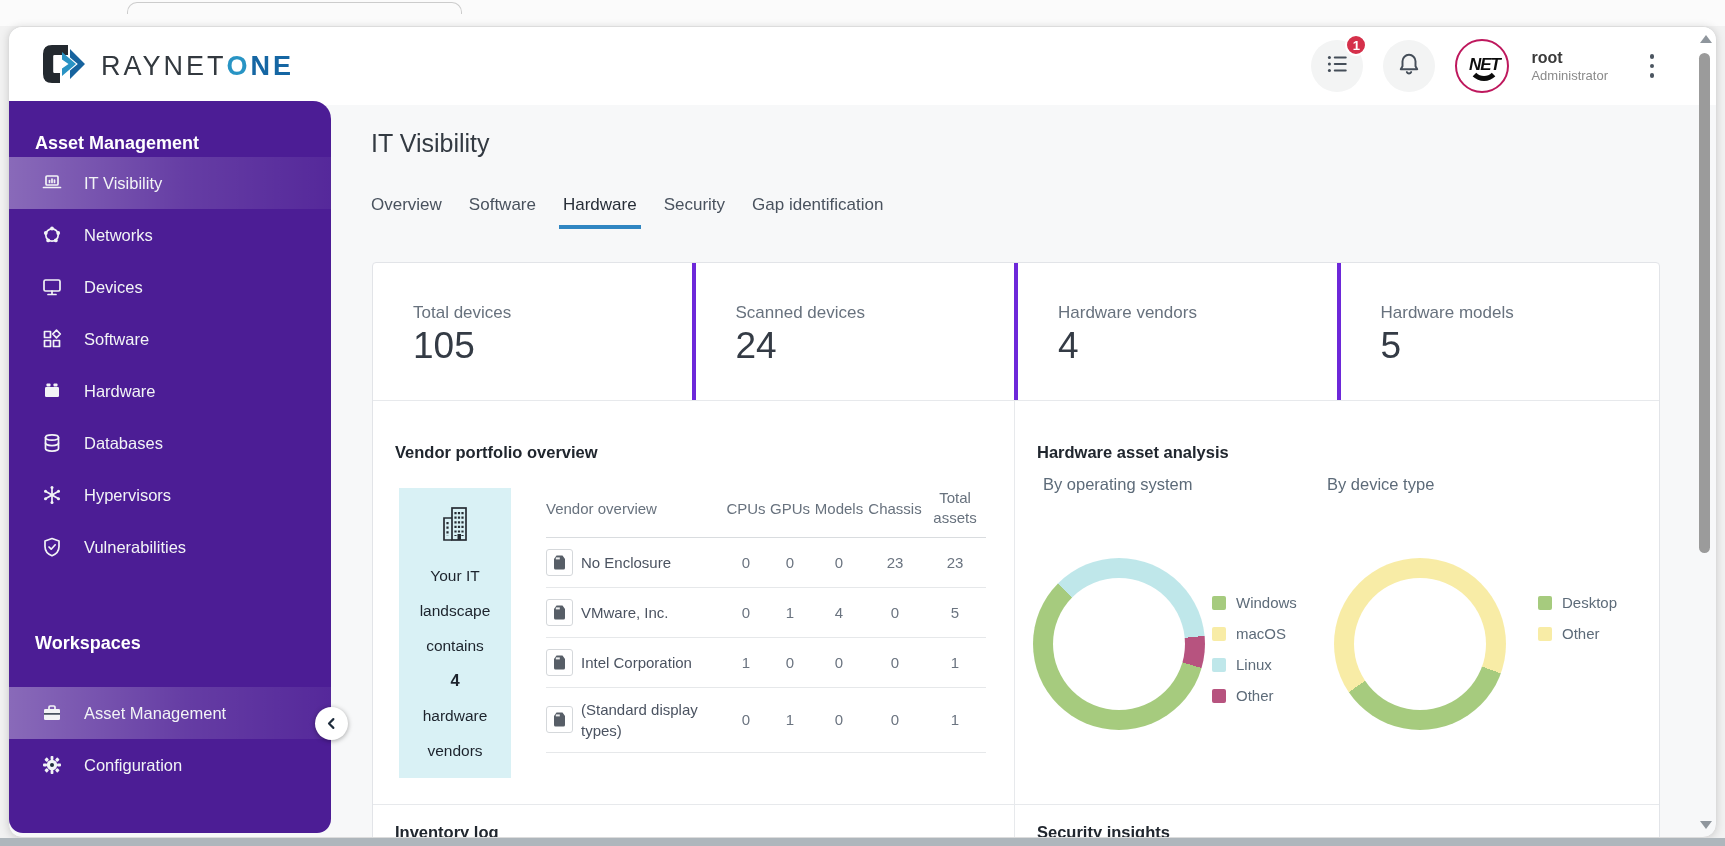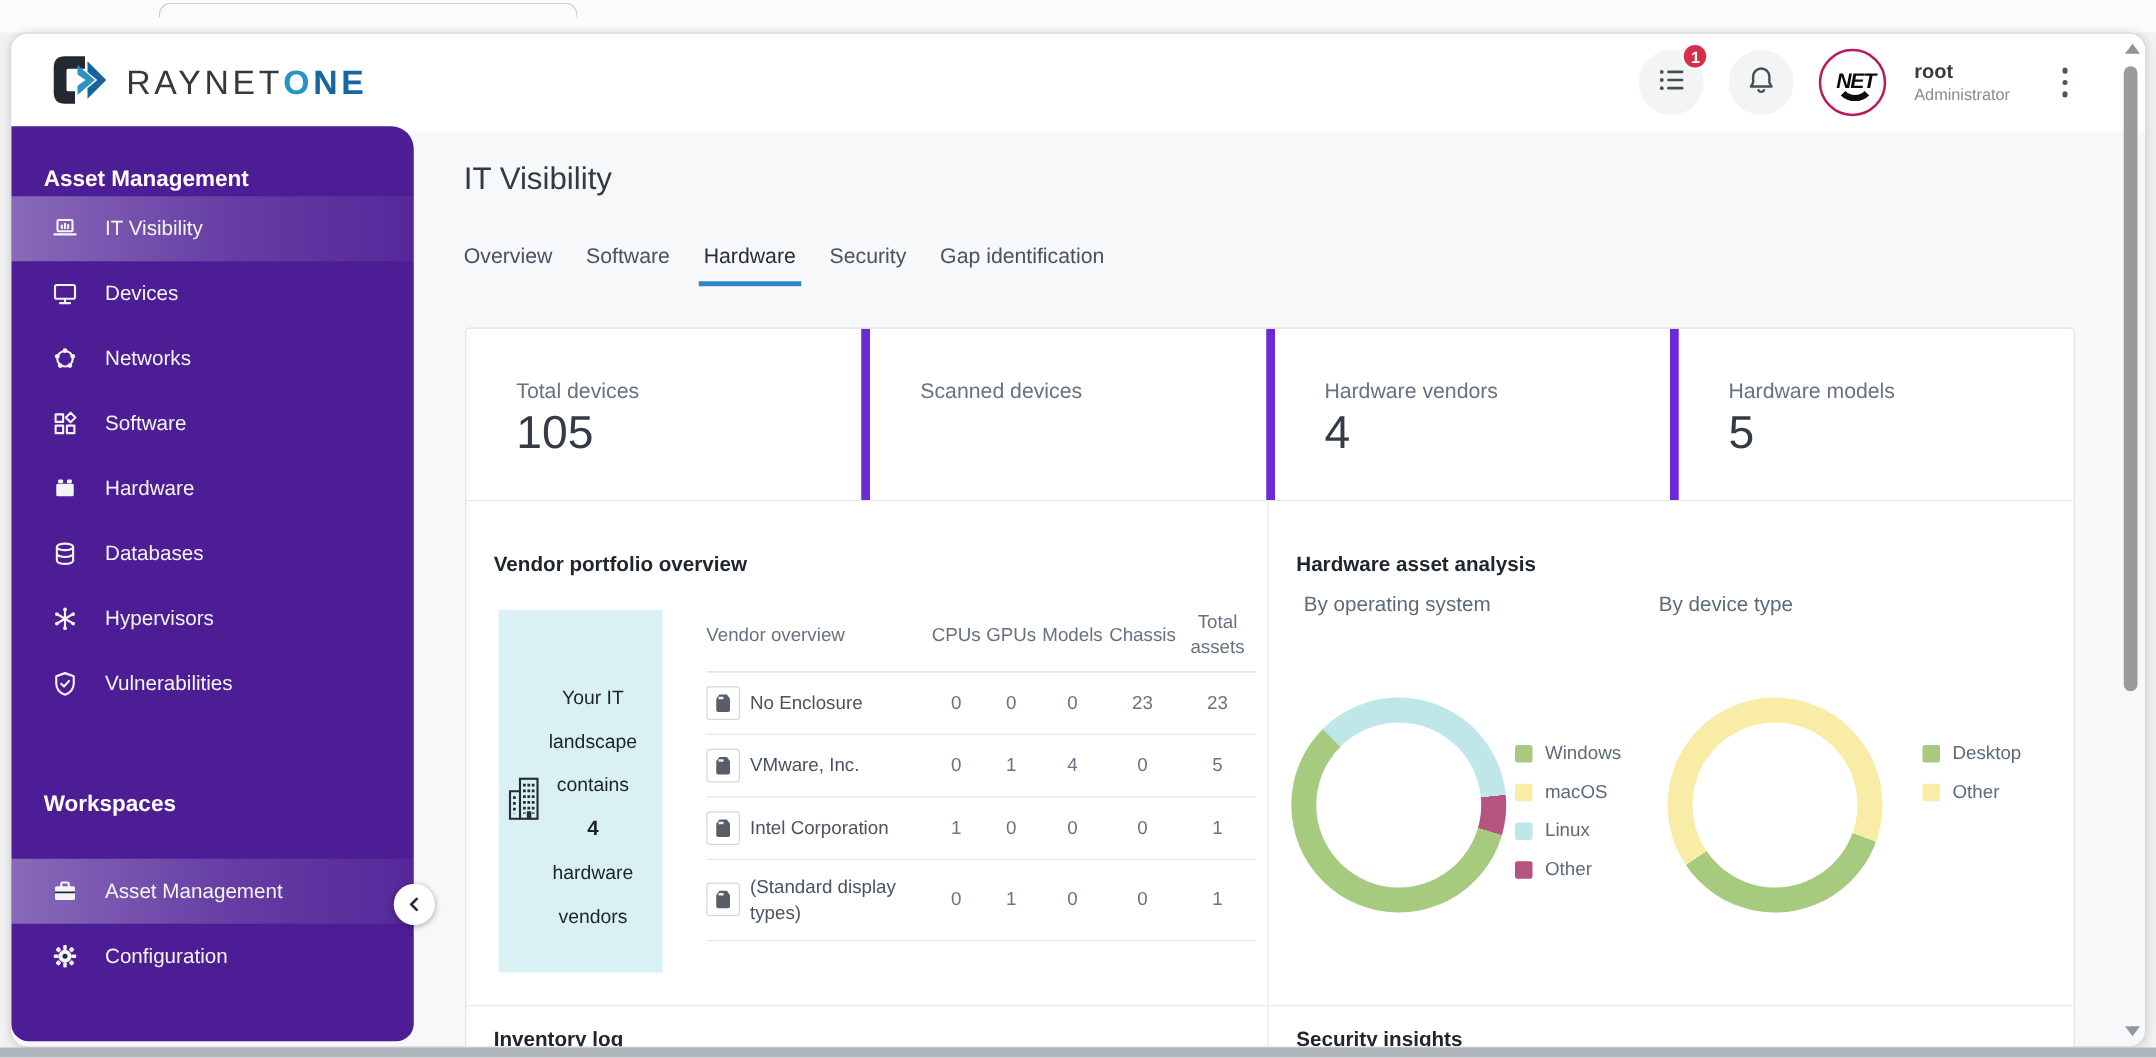--- a/index.html
+++ b/index.html
@@ -40,31 +40,31 @@
   
   .page-title { position:absolute; left:362px; top:102px; font-size:25px; color:#333a42; }
   .tabs { position:absolute; left:362px; top:168px; display:flex; gap:27px; }
   .tab { font-size:17px; color:#49525e; padding-bottom:14px; position:relative; cursor:pointer; }
   .tab.active { color:#272e38; }
   .tab.active::after { content:""; position:absolute; left:-4px; right:-4px; bottom:0; height:4px; background:#3086c2; }
 
   .grid { position:absolute; left:363px; top:235px; width:1288px; height:590px; background:#fff; border:1px solid #e2e4e8; border-radius:4px 4px 0 0; overflow:hidden; }
   .stats-row { display:flex; height:137px; }
   .stat-cell { flex:1; padding:40px 0 0 40px; }
-  .stat-cell:not(:last-child){ border-right:7px solid #6d28d9; }
+  .stat-cell:not(:last-child){ border-right:4px solid #6d28d9; }
   .stat-label { font-size:17px; color:#68727e; }
   .stat-value { font-size:37px; color:#343b45; margin-top:2px; }
 
   .mid-row { display:flex; height:404px; border-top:1px solid #e7e9ec; }
   .vendor-cell { width:642px; border-right:1px solid #e7e9ec; position:relative; }
   .analysis-cell { flex:1; position:relative; }
   .card-h { font-size:16.5px; font-weight:700; color:#20262e; margin:42px 0 0 22px; }
 
   .vendor-body { display:flex; margin:26px 0 0 26px; }
-  .land-box { width:131px; height:290px; background:#d9f1f5; display:flex; flex-direction:row; align-items:center; padding-top:16px; }
+  .land-box { width:112px; height:290px; background:#d9f1f5; display:flex; flex-direction:column; align-items:center; padding-top:16px; }
   .land-lines { margin-top:10px; text-align:center; }
   .land-lines div { font-size:15.5px; color:#1c232c; line-height:35px; }
   .land-lines div.bold { font-weight:700; font-size:16.5px; }
 
   .vtable { margin-left:35px; width:440px; }
   .vt-head { display:flex; align-items:flex-end; border-bottom:1px solid #d9dcdf; padding-bottom:8px; min-height:44px; }
   .vt-name-h { flex:1; font-size:15px; color:#68727e; align-self:center; }
   .vt-num-h { font-size:15px; color:#68727e; text-align:center; align-self:center; }
   .vt-total-h { font-size:15px; color:#68727e; text-align:center; line-height:1.35; }
   .col-c{width:44px}.col-g{width:44px}.col-m{width:54px}.col-ch{width:58px}.col-t{width:62px}
@@ -167,39 +167,39 @@
             <line x1="12" y1="11.5" x2="12" y2="8"></line>
             <line x1="14.5" y1="11.5" x2="14.5" y2="9"></line>
             <path d="M3.5 16.5 H20.5"></path>
           </svg>
         </span>
         <span class="side-label">IT Visibility</span>
       </div>
       <div class="side-item">
         <span class="side-ic">
           <svg width="24" height="24" viewBox="0 0 24 24" fill="none" stroke="#f2f4f6" stroke-width="1.7" stroke-linecap="round" stroke-linejoin="round">
-            <rect x="4" y="5" width="16" height="11" rx="1.5"></rect>
-            <line x1="12" y1="16" x2="12" y2="19"></line>
-            <line x1="8" y1="19.5" x2="16" y2="19.5"></line>
-          </svg>
-        </span>
-        <span class="side-label">Devices</span>
-      </div>
-      <div class="side-item">
-        <span class="side-ic">
-          <svg width="24" height="24" viewBox="0 0 24 24" fill="none" stroke="#f2f4f6" stroke-width="1.7" stroke-linecap="round" stroke-linejoin="round">
             <circle cx="12" cy="12" r="6.2"></circle>
             <circle cx="12" cy="5.5" r="1.9" fill="#f2f4f6" stroke="none"></circle>
             <circle cx="18.2" cy="10" r="1.9" fill="#f2f4f6" stroke="none"></circle>
             <circle cx="15.8" cy="17.4" r="1.9" fill="#f2f4f6" stroke="none"></circle>
             <circle cx="8.2" cy="17.4" r="1.9" fill="#f2f4f6" stroke="none"></circle>
             <circle cx="5.8" cy="10" r="1.9" fill="#f2f4f6" stroke="none"></circle>
           </svg>
         </span>
         <span class="side-label">Networks</span>
+      </div>
+      <div class="side-item">
+        <span class="side-ic">
+          <svg width="24" height="24" viewBox="0 0 24 24" fill="none" stroke="#f2f4f6" stroke-width="1.7" stroke-linecap="round" stroke-linejoin="round">
+            <rect x="4" y="5" width="16" height="11" rx="1.5"></rect>
+            <line x1="12" y1="16" x2="12" y2="19"></line>
+            <line x1="8" y1="19.5" x2="16" y2="19.5"></line>
+          </svg>
+        </span>
+        <span class="side-label">Devices</span>
       </div>
       <div class="side-item">
         <span class="side-ic">
           <svg width="24" height="24" viewBox="0 0 24 24" fill="none" stroke="#f2f4f6" stroke-width="1.7" stroke-linecap="round" stroke-linejoin="round">
             <rect x="4.5" y="4.5" width="6" height="6"></rect>
             <rect x="4.5" y="13.5" width="6" height="6"></rect>
             <rect x="13.5" y="13.5" width="6" height="6"></rect>
             <path d="M16.5 3.2 L20.3 7 L16.5 10.8 L12.7 7 Z"></path>
           </svg>
         </span>
@@ -301,20 +301,21 @@
     </div>
 
   <div class="grid">
     <div class="stats-row" id="stats">
         <div class="stat-cell">
           <div class="stat-label">Total devices</div>
           <div class="stat-value">105</div>
         </div>
         <div class="stat-cell">
           <div class="stat-label">Scanned devices</div>
+          <div class="stat-value">24</div>
         </div>
         <div class="stat-cell">
           <div class="stat-label">Hardware vendors</div>
           <div class="stat-value">4</div>
         </div>
         <div class="stat-cell">
           <div class="stat-label">Hardware models</div>
           <div class="stat-value">5</div>
         </div>
       </div>

